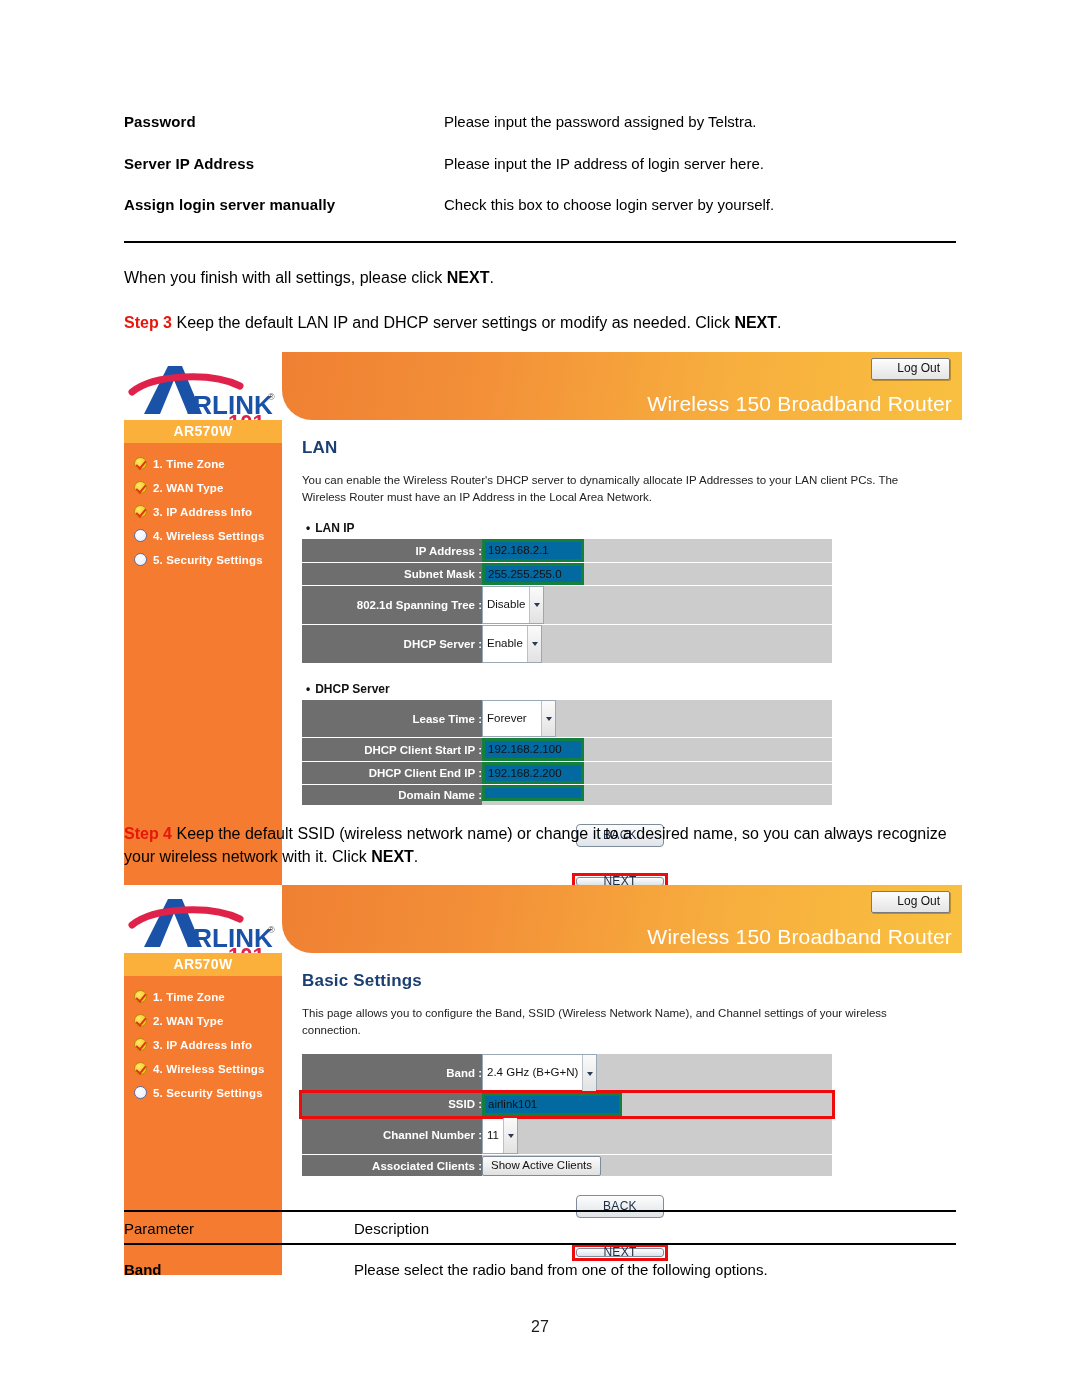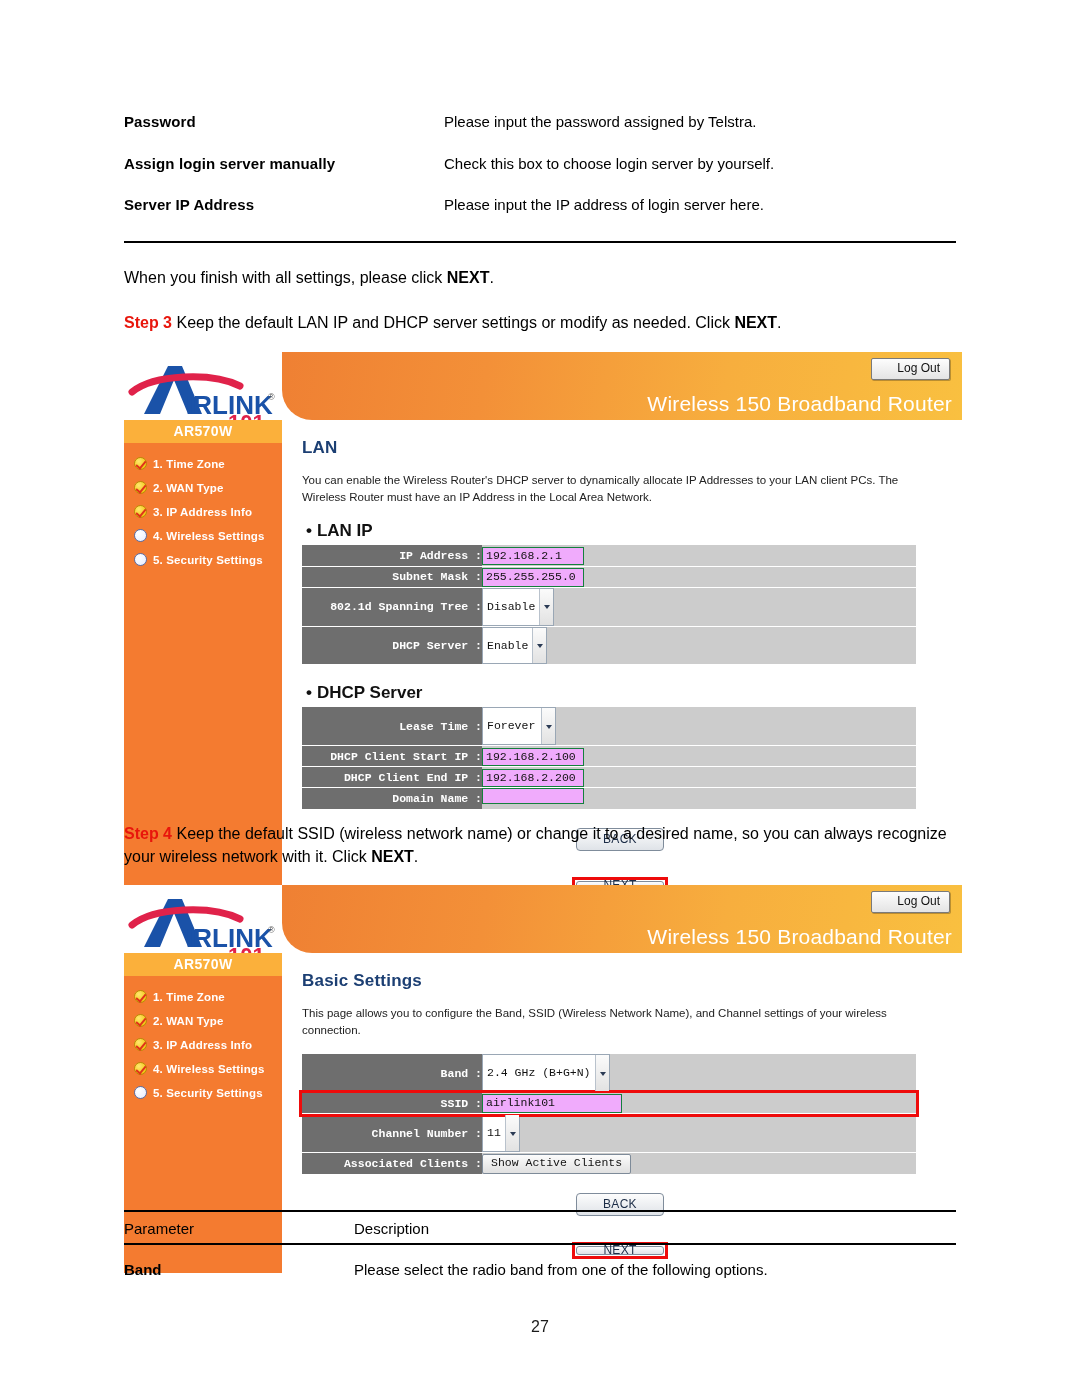--- a/index.html
+++ b/index.html
@@ -199,35 +199,34 @@
 
   .content-desc {
     font-size: 11.5px;
     color: #222;
     line-height: 1.45;
     margin-bottom: 16px;
     max-width: 620px;
   }
 
   .section-head {
-    font-size: 17px;
+    font-size: 12px;
     font-weight: bold;
     color: #111;
     margin: 0 0 4px 4px;
   }
   .section-head::before {
     content: "\2022";
     margin-right: 5px;
   }
 
   .form-table {
-    width: 614px;
+    width: 530px;
     border-collapse: collapse;
     margin-bottom: 18px;
-    font-family: Liberation Mono, monospace;
   }
   .form-table tr { height: 21px; }
   .form-table td { padding: 0; }
 
   .cell-label {
     width: 180px;
     background: #6e6e6e;
     color: #ffffff;
     font-size: 11.5px;
     font-weight: bold;
@@ -237,22 +236,22 @@
     white-space: nowrap;
   }
   .cell-value {
     background: #cccccc;
     padding: 1px 0 1px 3px;
     border-bottom: 1px solid #ffffff;
   }
 
   .txtbox {
     display: inline-block;
-    background: #f0abfc;
-    border: 1px solid #15803d;
+    background: #0369a1;
+    border: 3px solid #15803d;
     font-size: 11.5px;
     padding: 1px 3px;
     min-height: 16px;
     line-height: 1.25;
     color: #111;
   }
   .w-ip { width: 102px; }
   .w-ssid { width: 140px; }
   .w-domain { width: 102px; }
 
@@ -369,26 +368,26 @@
 <body>
 
 <div class="page">
 
   <div class="doc-table">
     <div class="doc-row">
       <div class="doc-param">Password</div>
       <div class="doc-desc">Please input the password assigned by Telstra.</div>
     </div>
     <div class="doc-row">
+      <div class="doc-param">Server IP Address</div>
+      <div class="doc-desc">Please input the IP address of login server here.</div>
+    </div>
+    <div class="doc-row">
       <div class="doc-param">Assign login server manually</div>
       <div class="doc-desc">Check this box to choose login server by yourself.</div>
-    </div>
-    <div class="doc-row">
-      <div class="doc-param">Server IP Address</div>
-      <div class="doc-desc">Please input the IP address of login server here.</div>
     </div>
   </div>
 
   <div class="hr-rule" style="top:241px;"></div>
 
   <div class="para" style="top:266px;">
     <span>When you finish with all settings, please click </span><b>NEXT</b><span>.</span>
   </div>
 
   <div class="para" style="top:311px;">

